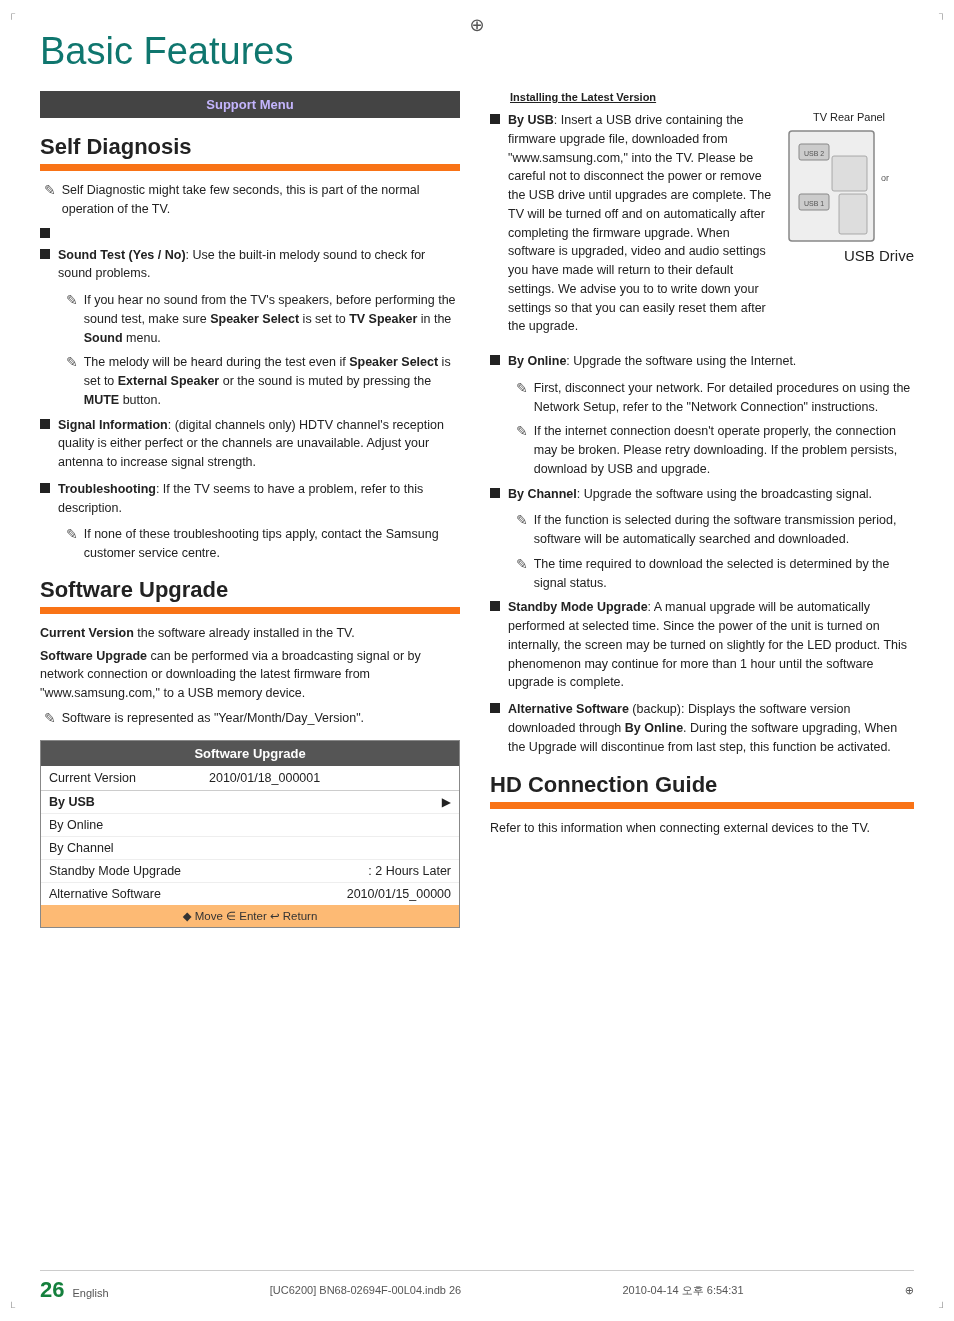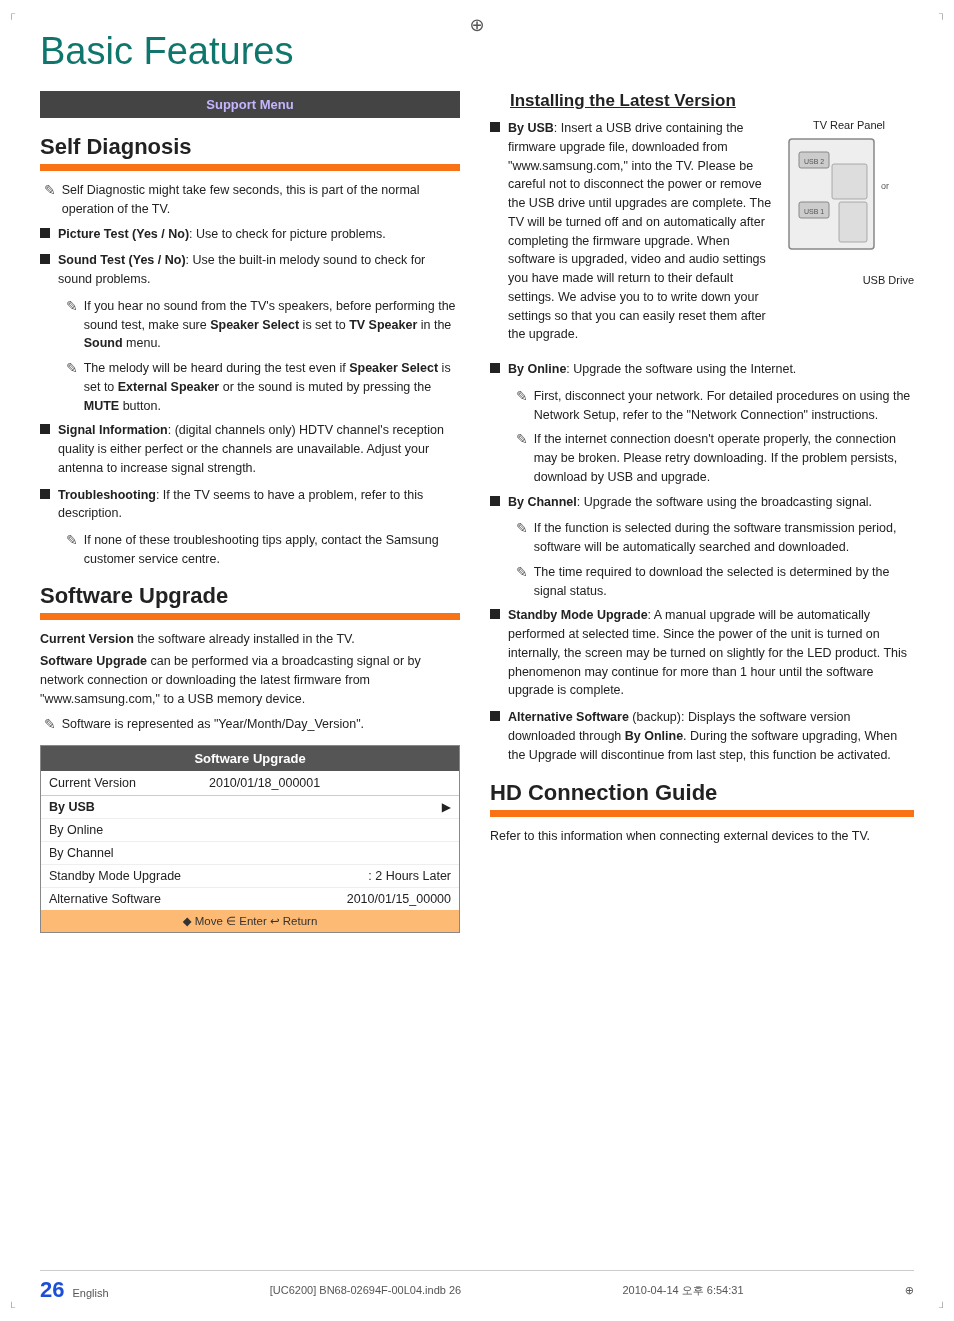--- a/index.html
+++ b/index.html
@@ -150,57 +150,57 @@
     .tv-diagram-label {
       font-size: 11px;
       text-align: center;
       margin-bottom: 3px;
     }
     .tv-diagram svg {
       display: block;
       margin: 0 auto;
     }
     .tv-diagram-sublabel {
-      font-size: 11px;
+      font-size: 15px;
       text-align: right;
-      margin-top: 20px;
+      margin-top: 1px;
     }
 
     
     .page-footer {
       position: absolute;
       bottom: 18px;
       left: 40px;
       right: 40px;
       display: flex;
       align-items: center;
       justify-content: space-between;
       font-size: 11px;
       color: #555;
       border-top: 1px solid #ccc;
       padding-top: 6px;
     }
     .page-number {
       font-size: 22px;
       font-weight: bold;
-      color: #1d4ed8;
+      color: #15803d;
     }
     .crosshair {
       position: absolute;
       top: 14px;
       left: 50%;
       transform: translateX(-50%);
       font-size: 18px;
       color: #555;
     }
 
     .right-col-install-title {
       text-decoration: underline;
       font-weight: bold;
-      font-size: 17px;
+      font-size: 11px;
       margin-bottom: 8px;
       padding-left: 20px;
     }
 
     .corner-marks {
       position: absolute;
     }
     .corner-tl { top: 8px; left: 8px; }
     .corner-tr { top: 8px; right: 8px; }
     .corner-bl { bottom: 8px; left: 8px; }
@@ -229,23 +229,20 @@
       <div>
         <div class="section-title">Self Diagnosis</div>
 
         <div class="note-item">
           <span class="note-icon">✎</span>
           <span class="note-text">Self Diagnostic might take few seconds, this is part of the normal operation of the TV.</span>
         </div>
 
         <div class="bullet-item">
           <div class="bullet-square"></div>
-          <div class="bullet-text">
-            <span class="bold">Picture Test (Yes / No)</span><span>: Use to check for picture problems.</span>
-          </div>
         </div>
 
         <div class="bullet-item">
           <div class="bullet-square"></div>
           <div class="bullet-text">
             <span class="bold">Sound Test (Yes / No)</span><span>: Use the built-in melody sound to check for sound problems.</span>
           </div>
         </div>
 
         <div class="indent">

